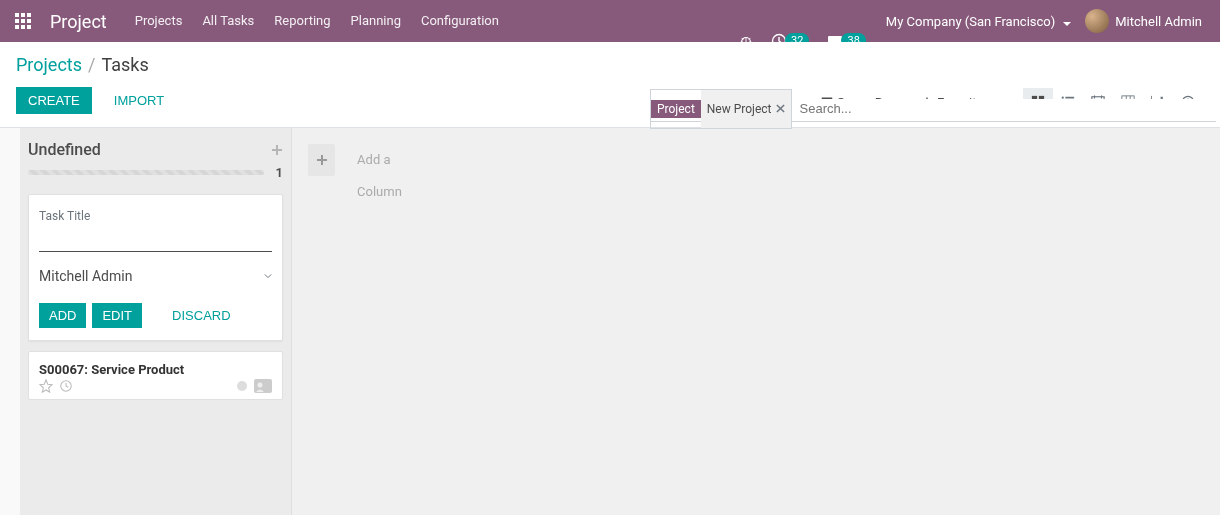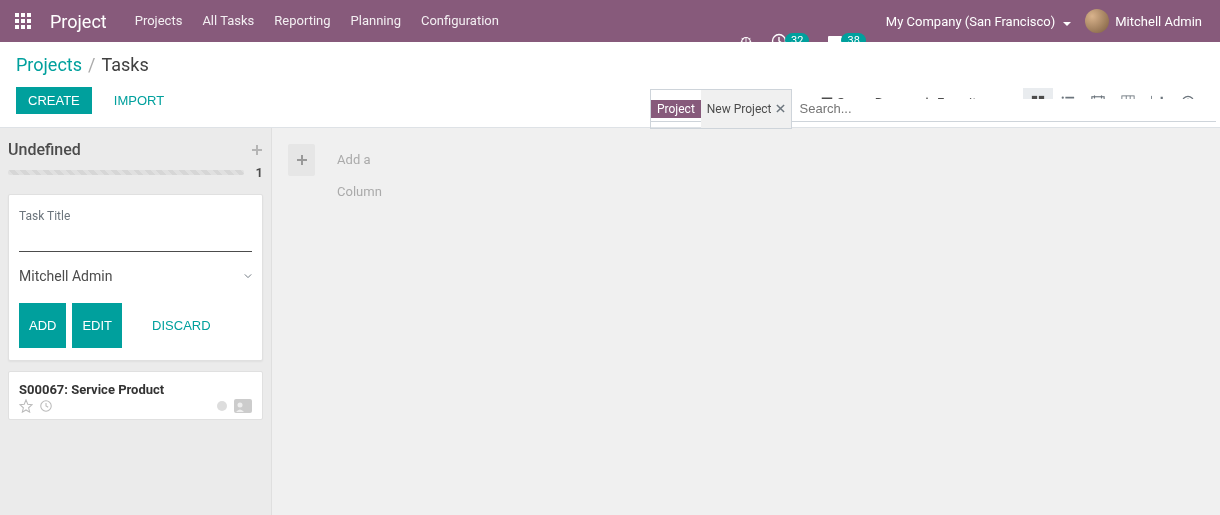--- a/index.html
+++ b/index.html
@@ -43,36 +43,36 @@
 
   .cp-filters { display:flex; gap: 16px; align-items:center; color:#4c4c4c; }
   .filter-btn { display:flex; align-items:center; gap:4px; cursor:pointer; padding: 4px 0; }
   .caret-down::after { content:""; display:inline-block; margin-left:4px; border-top:4px solid #6c757d; border-left:4px solid transparent; border-right:4px solid transparent; }
 
   .view-switch { display:flex; border:1px solid transparent; }
   .view-btn { width:30px; height:28px; display:flex; align-items:center; justify-content:center; cursor:pointer; color:#6c757d; }
   .view-btn.active { background:#e9ecef; }
 
   
-  .kanban { display:flex; height: calc(515px - 128px); background:#f0f0f0; }
+  .kanban { display:flex; height: calc(515px - 128px); background:#f0f0f0;margin-left:20px; }
   .kanban-col { width: 272px; background:#ebebeb; border-right:1px solid #dfdfdf; padding: 8px 8px; display:flex; flex-direction:column; position:relative; }
   .col-header { display:flex; align-items:center; padding: 4px 0 6px 0; }
   .col-title { font-size: 16px; font-weight:500; color:#4c4c4c; }
   .col-plus { margin-left:auto; color:#b5b5b5; cursor:pointer; font-size:16px; }
   .col-sub { display:flex; align-items:center; }
   .col-progress { flex:1; height:5px; background: repeating-linear-gradient(45deg,#e0e0e0,#e0e0e0 4px,#d6d6d6 4px,#d6d6d6 8px); border-radius:2px; }
   .col-count { font-weight:600; margin-left:12px; }
 
   .quick-create { background:#fff; border:1px solid #e0e0e0; border-radius:2px; margin-top: 14px; padding: 14px 10px 12px 10px; box-shadow: 0 1px 2px rgba(0,0,0,0.05); }
   .qc-label { color:#6c757d; font-size:12px; margin-bottom: 4px; display:block; }
   .qc-input { width:100%; border:none; border-bottom:1px solid #4c4c4c; outline:none; font-size:14px; padding:4px 0; margin-bottom: 12px; }
   .qc-assigned-label { color:#6c757d; font-size:12px; margin-top:6px; }
   .qc-assigned-value { display:flex; align-items:center; justify-content:space-between; border-bottom:1px solid transparent; padding:4px 0; font-size:14px; margin-bottom:14px; color:#4c4c4c; }
   .qc-buttons { display:flex; gap:6px; align-items:center; }
-  .btn-sm { padding: 15px 10px; font-size:13px; font-weight:500; }
+  .btn-sm { padding: 5px 10px; font-size:13px; font-weight:500; }
 
   .card { background:#fff; border:1px solid #e0e0e0; border-radius:2px; margin-top: 10px; padding: 10px 10px 6px 10px; }
   .card-title { font-weight:700; color:#333; margin-bottom:2px; font-size:13px; }
   .card-sub { color:#888; font-size:12px; margin-bottom:10px; }
   .card-footer { display:flex; align-items:center; gap:6px; color:#bbb; }
 
   .add-column { width: 150px; padding: 16px; display:flex; align-items:flex-start; gap:22px; color:#aaa; }
   .add-col-btn { width:32px; height:32px; background:#e6e6e6; display:flex; align-items:center; justify-content:center; border-radius:2px; cursor:pointer; }
   .add-col-label { line-height:32px; }
 

